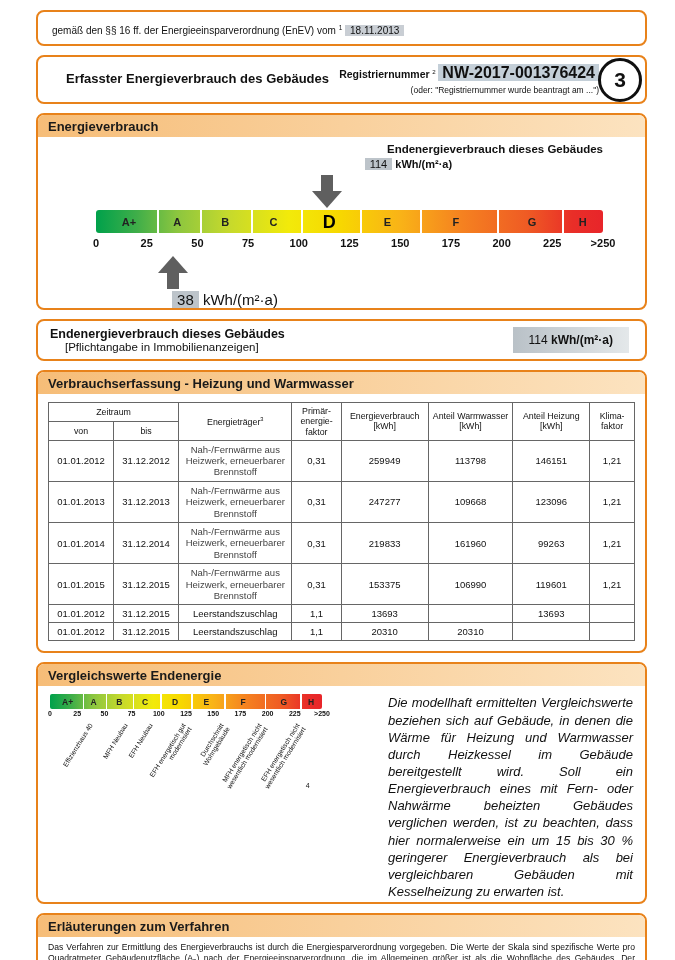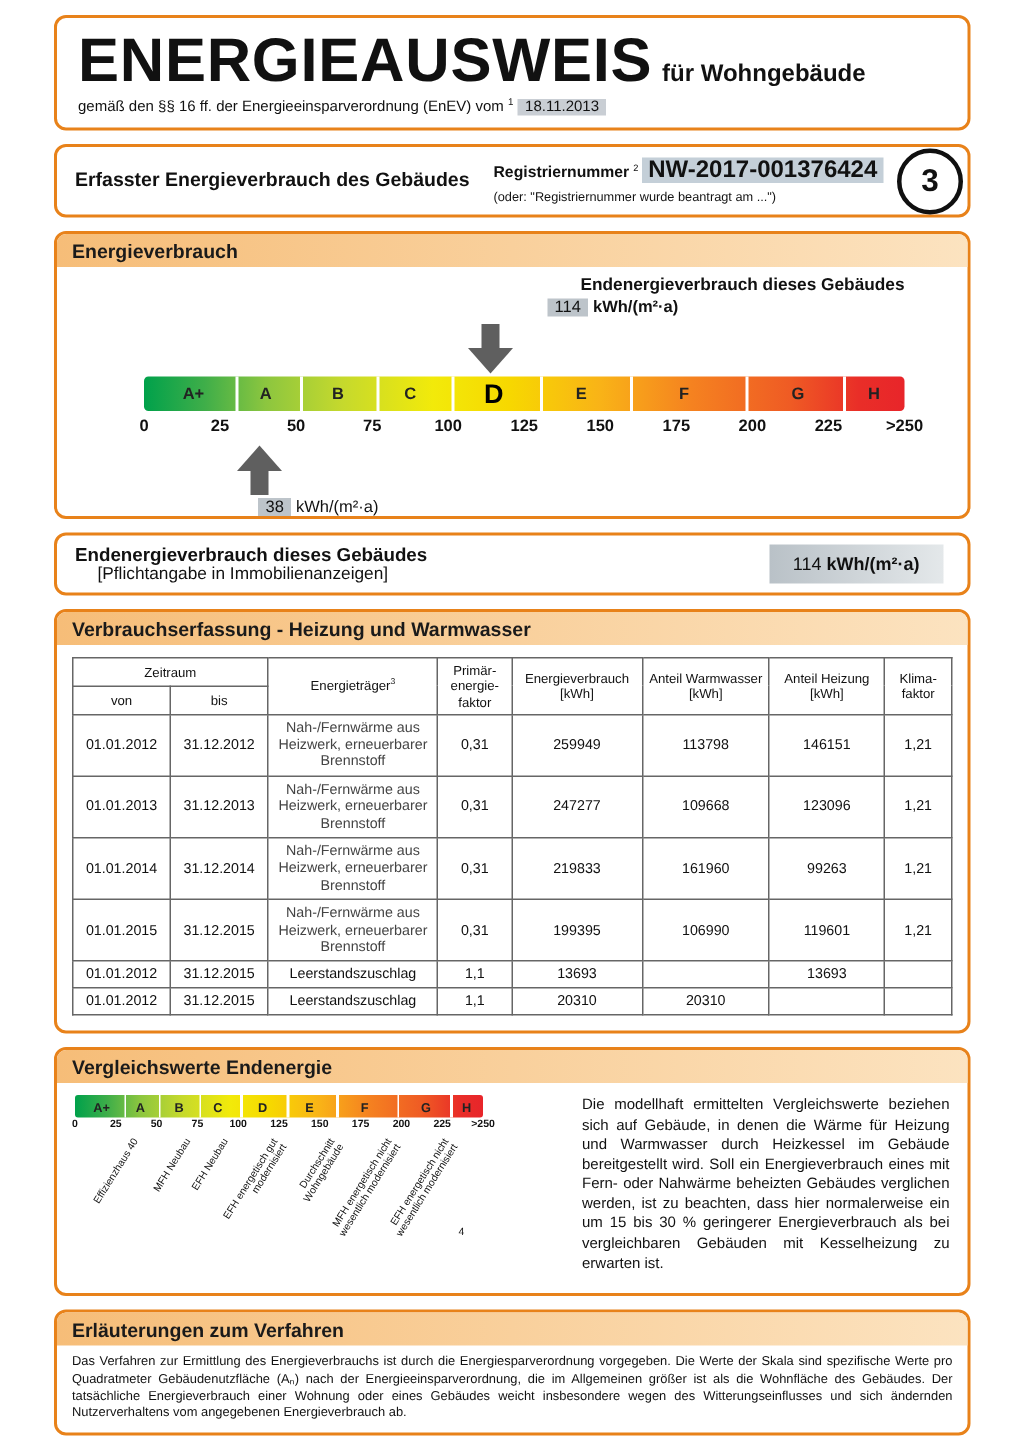--- a/index.html
+++ b/index.html
@@ -11,21 +11,21 @@
   sup{font-size:65%;}
 
   
   .head-sec{padding:8px 12px 8px 14px;}
   .main-title{font-size:41px;font-weight:bold;letter-spacing:.5px;line-height:1;}
   .sub-title{font-size:16px;font-weight:bold;margin-left:2px;}
   .law-row{font-size:10px;margin-top:4px;}
   .date-hl{background:#c9ced4;padding:0 5px;}
 
   
-  .capture-sec{padding:7px 12px;}
+  .capture-sec{padding:7px 12px;text-align:right;}
   .capture-grid{display:flex;}
   .capture-title{font-size:13px;font-weight:bold;flex:1;padding-top:7px;}
   .reg-block{width:270px;padding-right:34px;font-size:9.5px;}
   .reg-label{font-weight:bold;font-size:10.5px;}
   .reg-value{background:#c4cfd8;font-weight:bold;padding:0 4px;font-size:16px;}
   .reg-alt{font-size:8.5px;margin-top:3px;}
   .badge{position:absolute;right:3px;top:50%;transform:translateY(-50%);width:38px;height:38px;
          border:3px solid #101010;border-radius:50%;background:#fff;display:flex;align-items:center;
          justify-content:center;font-size:21px;font-weight:bold;}
 
@@ -41,21 +41,21 @@
   .a-head-down{width:0;height:0;border-left:15px solid transparent;border-right:15px solid transparent;border-top:17px solid #5f5f5f;}
   .a-head-up{width:0;height:0;border-left:15px solid transparent;border-right:15px solid transparent;border-bottom:17px solid #5f5f5f;}
   .grad{background:linear-gradient(to right,#00a14b 0%,#3fae49 8%,#8cc63f 16%,#c5d92d 26%,#f2ea0a 38%,
         #f7d800 48%,#f9b317 60%,#f58220 72%,#ef5b24 85%,#e92e28 94%,#e8252a 100%);}
   .scale-bar{position:relative;height:23px;border-radius:3px;}
   .sep{position:absolute;top:0;bottom:0;width:2px;background:#fff;}
   .cls{position:absolute;top:50%;transform:translate(-50%,-50%);font-size:11px;font-weight:bold;color:#222;}
   .cls-current{font-size:18px;color:#000;}
   .ticks{position:relative;height:16px;margin-top:2px;}
   .tick{position:absolute;top:2px;transform:translateX(-50%);font-size:11px;font-weight:bold;}
-  .primary-value{font-size:11px;padding-left:15%;}
+  .primary-value{font-size:15px;padding-left:15%;}
   .primary-label{font-size:12px;font-weight:bold;padding-left:12%;margin:3px 0 10px;}
 
   
   .mand-sec{display:flex;padding:6px 12px;align-items:center;}
   .mand-left{flex:1;}
   .m1{font-weight:bold;font-size:12.5px;}
   .m2{font-size:11.5px;padding-left:15px;}
   .value-box{background:linear-gradient(to right,#b9c1c7,#e4e8ea);padding:6px 16px;font-size:12px;margin-right:4px;white-space:nowrap;}
 
   
@@ -72,35 +72,31 @@
   .cmp-left{width:330px;position:relative;}
   .cmp-scale{position:relative;height:15px;width:272px;border-radius:2px;}
   .cmp-cls{position:absolute;top:50%;transform:translate(-50%,-50%);font-size:8.5px;font-weight:bold;color:#222;}
   .cmp-sep{position:absolute;top:0;bottom:0;width:1.5px;background:#fff;}
   .cmp-ticks{position:relative;height:11px;width:272px;}
   .cmp-tick{position:absolute;top:1px;transform:translateX(-50%);font-size:7px;font-weight:bold;}
   .cmp-labels{position:relative;height:104px;width:272px;}
   .cmp-label{position:absolute;top:2px;font-size:6.8px;line-height:1.1;width:80px;text-align:right;
              transform:rotate(-58deg);transform-origin:100% 0;}
   .cmp-fn{position:absolute;left:94%;top:62px;font-size:7px;}
-  .cmp-text{flex:1;font-size:10px;text-align:justify;line-height:1.32;padding:0 2px 0 8px;}
+  .cmp-text{flex:1;font-size:13px;text-align:justify;line-height:1.32;padding:0 2px 0 8px;font-style:italic;}
 
   
   .expl-text{font-size:8.6px;line-height:1.3;padding:5px 10px 8px;text-align:justify;}
 </style>
 </head>
 <body>
 
 <div class="page">
 
   <div class="section head-sec">
-    <div>
-      <span class="main-title">ENERGIEAUSWEIS</span>
-      <span class="sub-title">für Wohngebäude</span>
-    </div>
     <div class="law-row">
       <span>gemäß den §§ 16 ff. der Energieeinsparverordnung (EnEV) vom</span>
       <sup>1</sup>
       <span class="date-hl">18.11.2013</span>
     </div>
   </div>
 
   <div class="section capture-sec">
     <div class="capture-grid">
       <div class="capture-title">Erfasster Energieverbrauch des Gebäudes</div>
@@ -240,21 +236,21 @@
           <td>219833</td>
           <td>161960</td>
           <td>99263</td>
           <td>1,21</td>
         </tr>
         <tr>
           <td>01.01.2015</td>
           <td>31.12.2015</td>
           <td class="tiny">Nah-/Fernwärme aus Heizwerk, erneuerbarer Brennstoff</td>
           <td>0,31</td>
-          <td>199395</td>
+          <td>153375</td>
           <td>106990</td>
           <td>119601</td>
           <td>1,21</td>
         </tr>
         <tr>
           <td>01.01.2012</td>
           <td>31.12.2015</td>
           <td class="leer">Leerstandszuschlag</td>
           <td>1,1</td>
           <td>13693</td>

